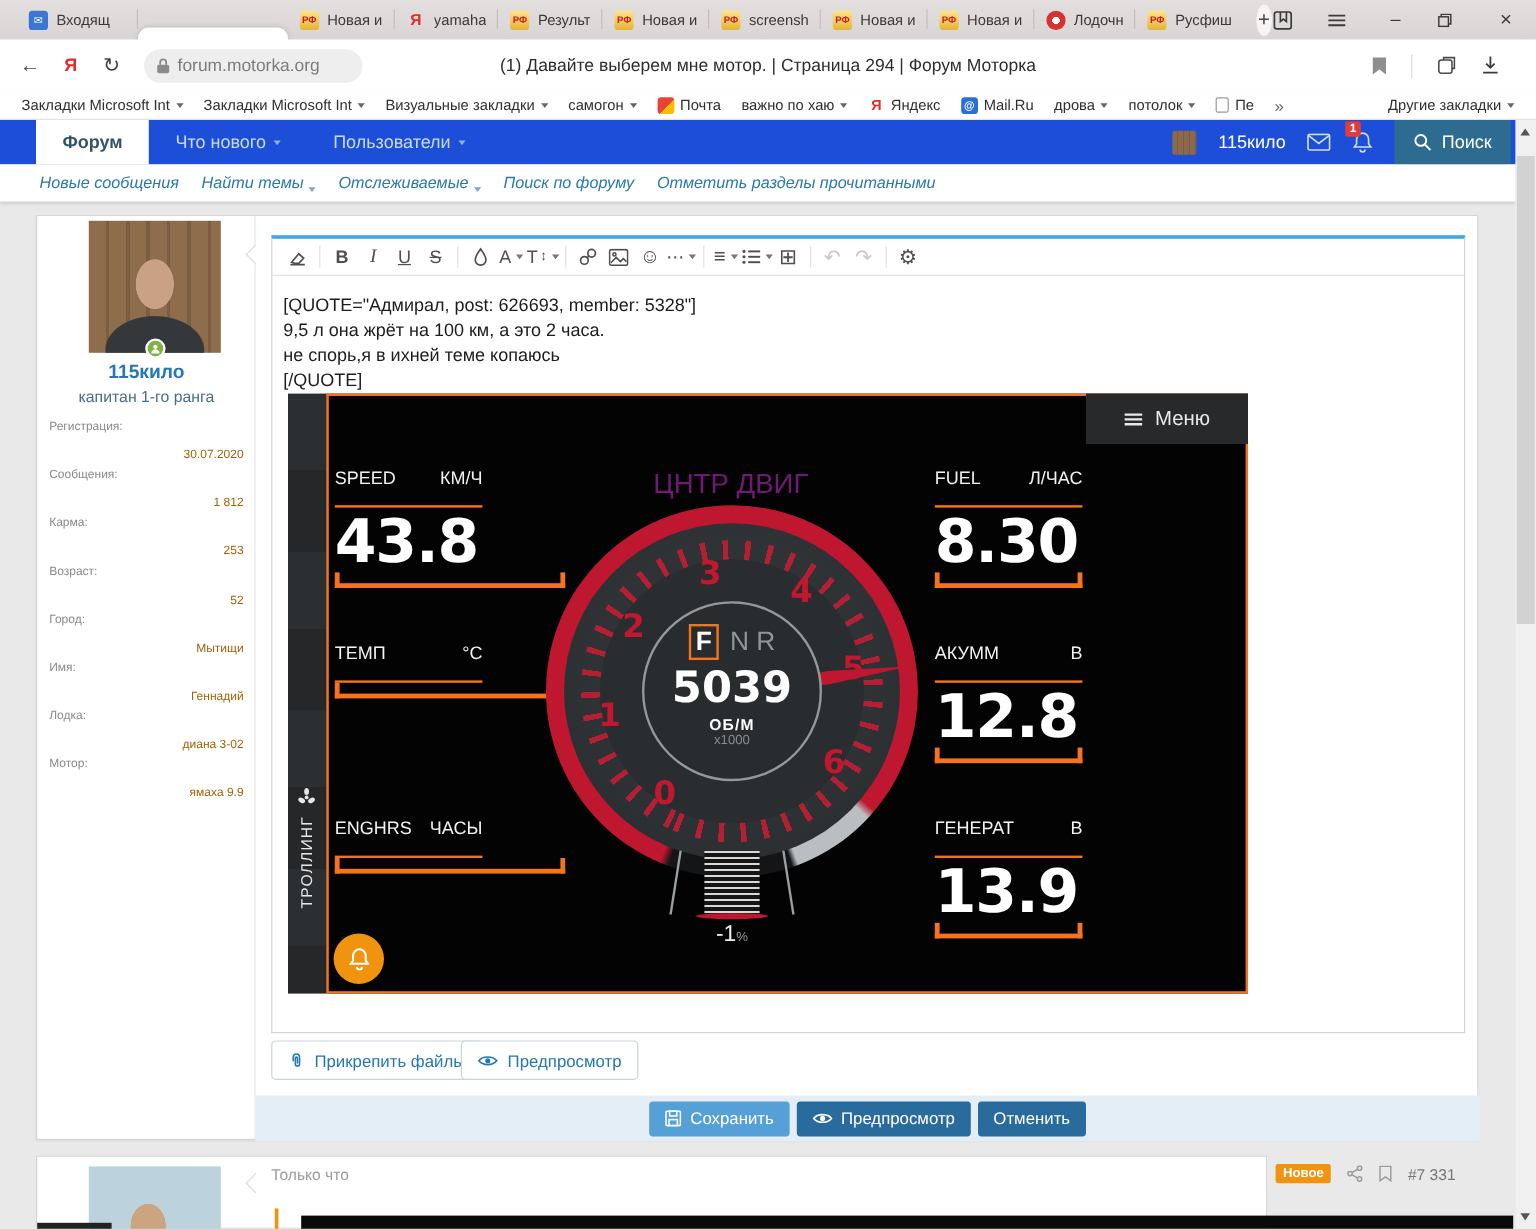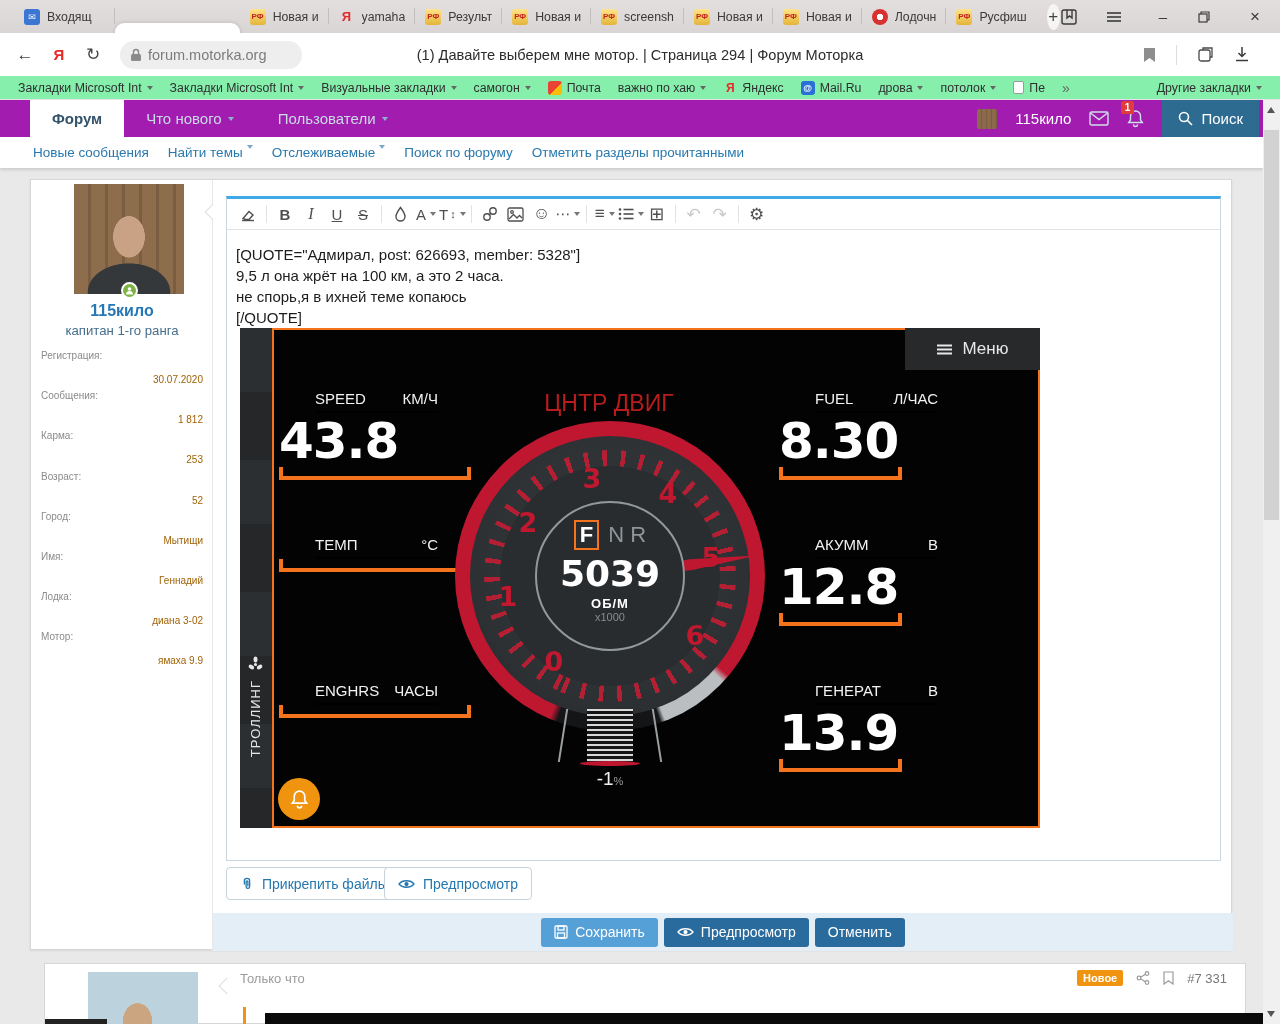--- a/index.html
+++ b/index.html
@@ -32,51 +32,51 @@
   #addrbar .ya { color:#e52a2a; font-weight:bold; font-size:15px; }
   .urlpill { margin-left:10px; width:182px; height:28px; background:#efeeee; border-radius:14px;
              display:flex; align-items:center; gap:6px; padding:0 10px; }
   .urlpill .lock { width:12px; height:14px; }
   .urltext { font-size:14.5px; color:#7c7c7c; white-space:nowrap; }
   #page-title { position:absolute; left:0; right:0; text-align:center; font-size:14.6px; color:#2c2c2c; }
   .addr-right { position:absolute; right:30px; display:flex; align-items:center; gap:20px; }
   .addr-div { width:1px; height:20px; background:#ddd; }
 
   
-  #bmbar { position:absolute; left:0; top:76px; width:1280px; height:24px; background:#86efac; border-bottom:1px solid #e4e2e2;
+  #bmbar { position:absolute; left:0; top:76px; width:1280px; height:24px; background:#ffffff; border-bottom:1px solid #e4e2e2;
            display:flex; align-items:center; gap:17px; padding:0 18px; font-size:12.3px; color:#2f2f2f; }
   .bm { display:flex; align-items:center; gap:5px; white-space:nowrap; }
   .crt { width:0; height:0; border-left:3.5px solid transparent; border-right:3.5px solid transparent;
          border-top:4px solid #666; display:inline-block; }
   .bmi { width:14px; height:14px; border-radius:3px; display:flex; align-items:center; justify-content:center; flex:none; }
   .bmi-post { background:linear-gradient(135deg,#e94335 55%,#fbbc05 55%); }
   .bmi-ya { color:#e52a2a; font-weight:bold; font-size:12px; }
   .bmi-at { background:#2a6fd6; color:#fff; font-size:9px; font-weight:bold; border-radius:3px; }
   .bmi-page { background:#fff; border:1px solid #9a9a9a; border-radius:2px; width:11px; height:13px; }
   .bm-last { margin-left:auto; }
 
   
-  #fnav { position:absolute; left:0; top:100px; width:1263px; height:37px; background:#a21caf; display:flex; align-items:stretch; }
+  #fnav { position:absolute; left:0; top:100px; width:1263px; height:37px; background:#1d4ed8; display:flex; align-items:stretch; }
   .ftab { display:flex; align-items:center; padding:0 22px; font-size:15px; color:#c9dbe7; gap:6px; }
   .ftab.active { background:#fff; color:#33536b; font-weight:bold; margin-left:30px; }
   .ftab .crt { border-top-color:#8fb3c9; }
   .fnav-right { margin-left:auto; display:flex; align-items:center; gap:18px; padding-right:4px; }
   .nav-avatar { width:20px; height:20px; border-radius:2px;
       background:repeating-linear-gradient(90deg,#8a6a4a 0 4px,#7a5c40 4px 5px); }
   .nav-user { color:#fff; font-size:15px; }
   .bell-wrap { position:relative; }
   .nav-badge { position:absolute; right:10px; top:-8px; background:#e03c3c; color:#fff; font-size:10px;
                padding:1px 4px; border-radius:2px; font-weight:bold; }
   .fsearch { height:37px; background:#2e6b91; display:flex; align-items:center; gap:8px; padding:0 16px; color:#fff; font-size:15px; }
 
   
   #subnav { position:absolute; left:0; top:137px; width:1263px; height:31px; background:#fff;
             box-shadow:0 2px 3px rgba(0,0,0,.13); display:flex; align-items:center; gap:19px; padding-left:33px;
             font-size:13.5px; color:#2979ae; }
-  .sn { display:flex; align-items:flex-start; gap:4px; }
+  .sn { display:flex; align-items:flex-end; gap:4px;font-style:italic; }
   .sn .crt { border-top-color:#7aa9c8; }
 
   
   #panel { position:absolute; left:30px; top:179px; width:1202px; height:771px; background:#fff;
            border:1px solid #d6d6d6; box-shadow:0 1px 2px rgba(0,0,0,.08); }
   #pcell { position:absolute; left:0; top:0; width:182px; height:771px; border-right:1px solid #e7e7e7; }
   .avatar { position:absolute; left:43px; top:4px; width:110px; height:110px;
       background:
         radial-gradient(ellipse 26px 34px at 50% 48%, #c9a184 0 60%, transparent 62%),
         radial-gradient(ellipse 58px 40px at 50% 98%, #35383a 0 70%, transparent 72%),
@@ -106,24 +106,24 @@
   
   #dash { position:absolute; left:13px; top:129px; width:800px; height:500px; }
   #dside { position:absolute; left:0; top:0; width:32px; height:500px;
            background:repeating-linear-gradient(180deg,#2c2f31 0 64px,#252729 64px 132px); }
   .d-prop { position:absolute; left:7px; top:328px; }
   .d-side-label { position:absolute; left:8px; top:352px; writing-mode:vertical-rl; transform:rotate(180deg);
                   color:#e6e6e6; font-size:13px; letter-spacing:1px; }
   #dmain { position:absolute; left:32px; top:0; width:768px; height:500px; background:#030303; border:2px solid #f4731c; }
   #dmenu { position:absolute; right:0; top:0; width:135px; height:42px; background:#28292b; z-index:5;
            display:flex; align-items:center; justify-content:center; gap:11px; color:#e8e8e8; font-size:17px; }
-  .dtitle { position:absolute; left:219px; top:62px; width:300px; text-align:center; color:#b91c1c; font-size:23px; }
+  .dtitle { position:absolute; left:219px; top:62px; width:300px; text-align:center; color:#701a75; font-size:23px; }
   .gauge { position:absolute; }
   .g-head { width:123px; display:flex; justify-content:space-between; color:#f2f2f2; font-size:15px;
-            border-bottom:2px solid #000000; padding-bottom:4px;margin-left:36px; }
+            border-bottom:2px solid #f97316; padding-bottom:14px; }
   .g-val { font-family:"DejaVu Sans",sans-serif; font-weight:bold; color:#fff; font-size:50px; line-height:1.02;
            letter-spacing:-1px; margin-top:3px; }
   .g-brk { height:13px; border-left:4px solid #f4731c; border-right:4px solid #f4731c; border-bottom:4px solid #f4731c; }
 
   
   #tach { position:absolute; left:215px; top:93px; width:310px; height:310px; border-radius:50%;
           background:conic-gradient(from 0deg,#bf1730 0deg 130deg,#babec0 133deg 159deg,#141517 161deg 200deg,#bf1730 203deg 360deg); }
   .t-face { position:absolute; inset:15px; border-radius:50%;
             background:radial-gradient(circle at 50% 45%, #303336 0 55%, #26292c 100%); }
   .t-ticks { position:absolute; inset:29px; border-radius:50%;
@@ -159,21 +159,21 @@
   .obtn { position:absolute; height:33px; background:#fff; border:1px solid #c7d3da; border-radius:4px;
           display:flex; align-items:center; gap:8px; padding:0 13px; color:#2577b0; font-size:14px; }
   
   #savestrip { position:absolute; left:182px; top:733px; width:1020px; height:38px; background:#e4eef6;
                display:flex; align-items:center; justify-content:center; gap:6px; }
   .sbtn { height:29px; border-radius:3px; display:flex; align-items:center; gap:7px; padding:0 13px;
           color:#fff; font-size:14px; }
   .sbtn.light { background:#55a0d6; } .sbtn.dark { background:#2a6b9e; }
 
   
-  #post2 { position:absolute; left:44px; top:963px; width:1202px; height:61px; background:#fff;
+  #post2 { position:absolute; left:30px; top:963px; width:1026px; height:61px; background:#fff;
            border:1px solid #d6d6d6; }
   .avatar2 { position:absolute; left:43px; top:8px; width:110px; height:110px;
       background:
         radial-gradient(ellipse 24px 30px at 45% 45%, #caa57f 0 60%, transparent 62%),
         radial-gradient(ellipse 40px 30px at 48% 90%, #b5702f 0 70%, transparent 72%),
         linear-gradient(180deg,#bcd3dd 0 55%,#7fa98f 55% 100%); }
   .p2-head { position:absolute; left:195px; top:6px; width:997px; display:flex; align-items:center; }
   .p2-time { color:#9b9b9b; font-size:13px; }
   .p2-right { margin-left:auto; display:flex; align-items:center; gap:13px; padding-right:10px; }
   .badge-new { background:#f0930f; color:#fff; font-size:11px; font-weight:bold; padding:2px 6px; border-radius:2px; }

